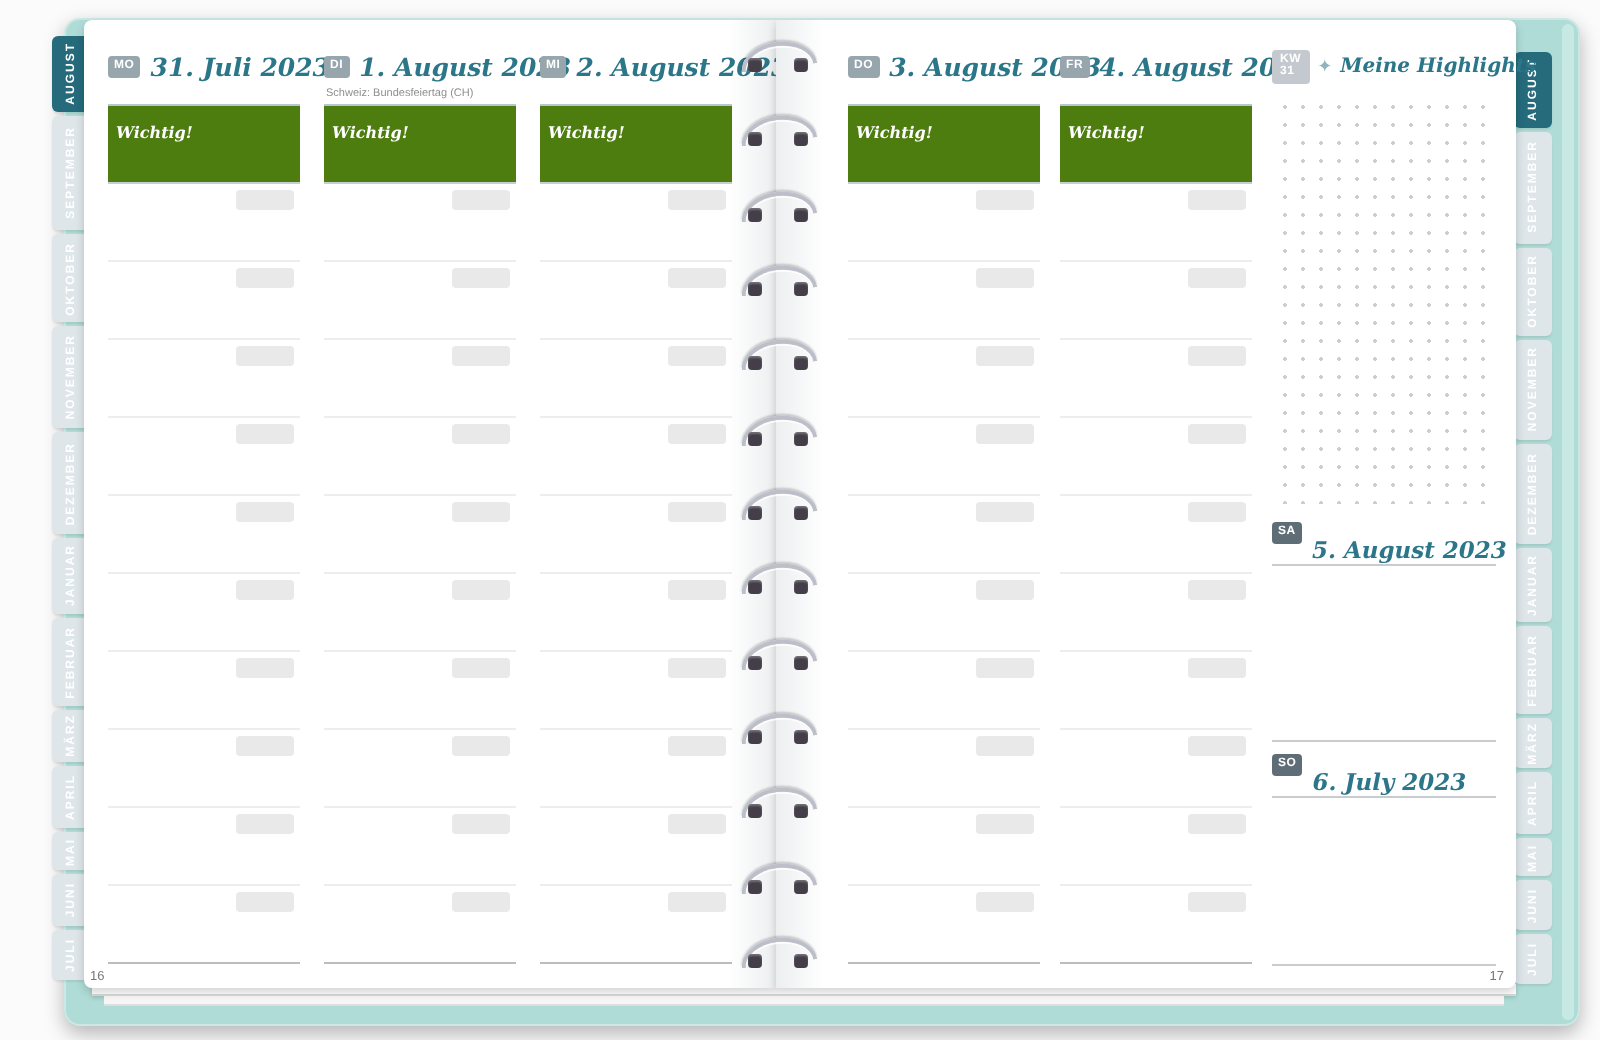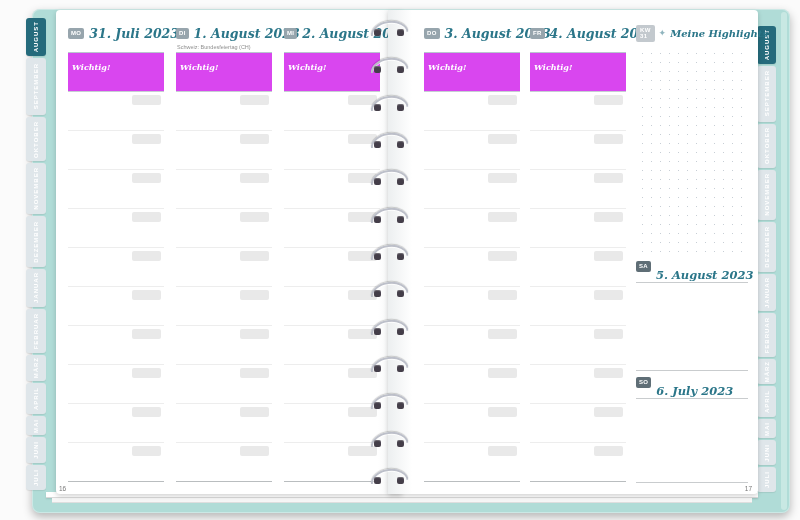--- a/index.html
+++ b/index.html
@@ -25,39 +25,39 @@
   .tabs-right { left:757px; top:26px; height:466px; width:19px; }
   .tab { flex:1 1 0; background:#dfe6ea; border-radius:3px; display:flex; align-items:center; justify-content:center;
          box-shadow:0 1px 1px rgba(0,0,0,.08); min-height:18px; }
   .tab.active { background:#256b7c; }
   .tab span { writing-mode:vertical-rl; transform:rotate(180deg); font-size:6px; font-weight:bold;
               letter-spacing:1px; color:#ffffff; }
 
   
   .page { position:absolute; top:10px; height:484px; background:#ffffff; z-index:3;
           box-shadow:0 2px 5px rgba(0,0,0,.18); }
-  .page-left  { left:56px;  width:346px; border-radius:4px 0 0 4px;padding-left:14px; }
+  .page-left  { left:42px;  width:346px; border-radius:4px 0 0 4px;padding-left:14px; }
   .page-right { left:388px; width:370px; border-radius:0 4px 4px 0; }
   .page-left::after  { content:''; position:absolute; right:0; top:0; bottom:0; width:24px;
           background:linear-gradient(to right, rgba(0,0,0,0), rgba(70,95,105,.10)); }
   .page-right::before{ content:''; position:absolute; left:0; top:0; bottom:0; width:24px;
           background:linear-gradient(to left, rgba(0,0,0,0), rgba(70,95,105,.10)); pointer-events:none; }
 
   .page-inner-left  { position:absolute; left:12px; right:22px; top:14px; bottom:0; display:flex; gap:12px; }
   .page-inner-right { position:absolute; left:36px; right:6px;  top:14px; bottom:0; display:flex; gap:10px; }
 
   
   .daycol { width:96px; display:flex; flex-direction:column; }
   .day-header { height:18px; display:flex; align-items:center; gap:5px; }
   .day-badge { background:#97a5ad; color:#fff; font-size:6px; font-weight:bold; line-height:1;
                padding:2.5px 3px; border-radius:2px; letter-spacing:.3px; }
   .day-date { color:#2b7689; font-size:12.5px; font-weight:bold; font-style:italic;
               font-family:"DejaVu Serif", serif; white-space:nowrap; }
   .day-note { height:10px; font-size:5.5px; color:#8f8f8f; padding:2px 0 0 1px; }
-  .wichtig { height:40px; background:#d946ef; border-top:1px solid #b9c6cf; border-bottom:1px solid #c6cdd3;
+  .wichtig { height:40px; background:#4d7c0f; border-top:1px solid #b9c6cf; border-bottom:1px solid #c6cdd3;
              padding:3px 0 0 4px; }
   .wichtig-label { color:#ffffff; font-size:8px; font-style:italic; font-weight:bold;
                    font-family:"DejaVu Serif", serif; }
   .slot-row { height:39px; border-bottom:1px solid #ededed; display:flex; justify-content:flex-end;
               align-items:flex-start; }
   .slot-row:last-child { border-bottom:1px solid #b9bdbf; }
   .slot-box { width:29px; height:10px; background:#e9e9e9; border-radius:2px; margin-top:3px; margin-right:3px; }
 
   
   .weekend-col { width:112px; display:flex; flex-direction:column; }

